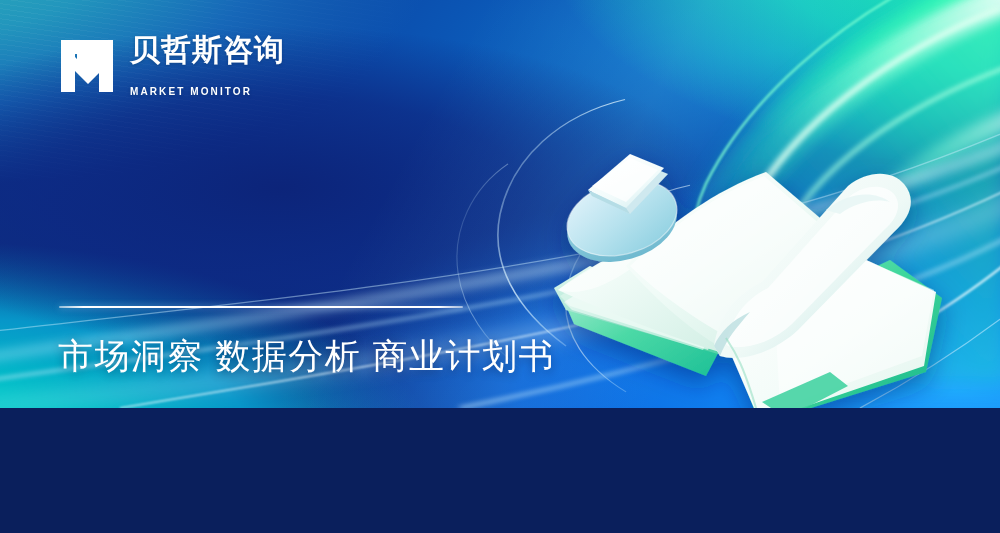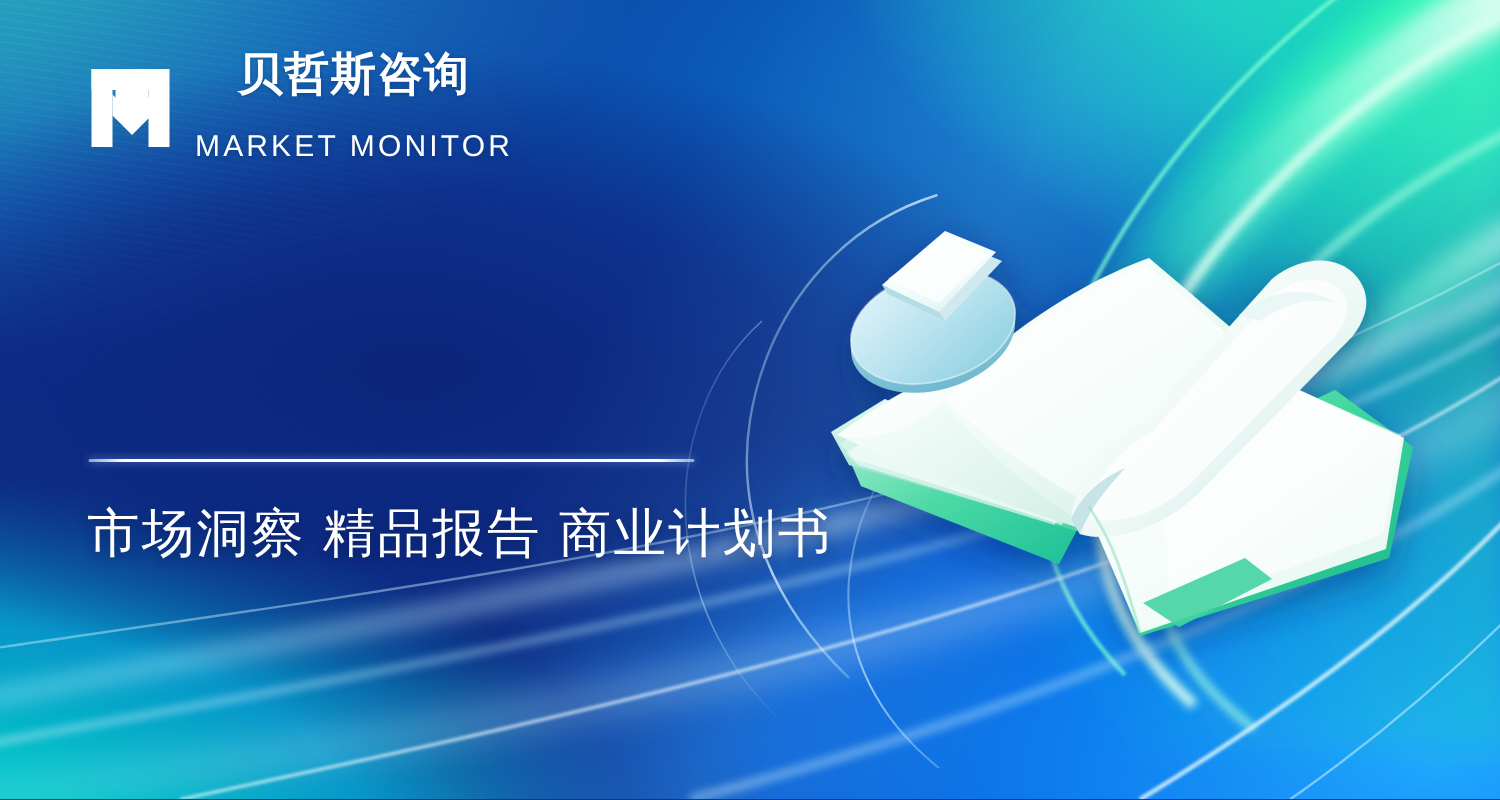--- a/index.html
+++ b/index.html
@@ -1,24 +1,23 @@
 <!DOCTYPE html>
 <html><head>
 <meta charset="utf-8">
 <style>
   html,body{margin:0;padding:0;background:#0a1f5c;}
   *{box-sizing:border-box;}
 
   .banner{
     position:relative;
-    width:1000px;height:533px;
+    width:1000px;height:408px;
     overflow:hidden;
     font-family:"Liberation Sans","DejaVu Sans",sans-serif;
-    background:#404040;
-    text-align:center;
+    background:#d946ef;
   }
 
   
   .bg-layer{position:absolute;inset:0;}
 
   
   .bg-base{
     background:
       radial-gradient(130% 110% at 78% 12%, #0f7fd6 0%, #0b55b4 26%, #0b3e9e 46%, #0c2f86 66%, #102a77 100%);
   }
@@ -69,21 +68,21 @@
     display:flex;align-items:center;gap:14px;
   }
   .logo-mark{width:58px;height:58px;flex:0 0 58px;}
   .logo-words{display:flex;flex-direction:column;justify-content:center;}
   .logo-cn{
     color:#ffffff;font-size:30px;font-weight:bold;line-height:1.08;
     letter-spacing:1px;
     text-shadow:0 1px 3px rgba(0,40,80,.35);
   }
   .logo-en{
-    color:#ffffff;font-size:20px;font-weight:normal;line-height:1.2;
+    color:#ffffff;font-size:10px;font-weight:bold;line-height:1.2;
     letter-spacing:2.1px;margin-top:20px;
     text-shadow:0 1px 3px rgba(0,40,80,.35);
   }
 
   .headline{
     position:absolute;left:56px;top:173px;
     color:#ffffff;
     font-size:96px;font-weight:bold;
     letter-spacing:4px;line-height:1.05;
     text-shadow:4px 5px 0 rgba(7,22,70,.40), 0 2px 14px rgba(3,14,50,.30);
@@ -316,15 +315,15 @@
         <path fill="#ffffff" d="M17,20 L30,33 L43,20 V34 L30,47 L17,34 Z"></path>
       </svg>
     </div>
     <div class="logo-words">
       <div class="logo-cn">贝哲斯咨询</div>
       <div class="logo-en">MARKET MONITOR</div>
     </div>
   </div>
 
   <div class="rule"></div>
-  <div class="subhead">市场洞察 精品报告 商业计划书</div>
+  <div class="subhead">市场洞察 数据分析 商业计划书</div>
 
 </div>
 
 </body></html>

